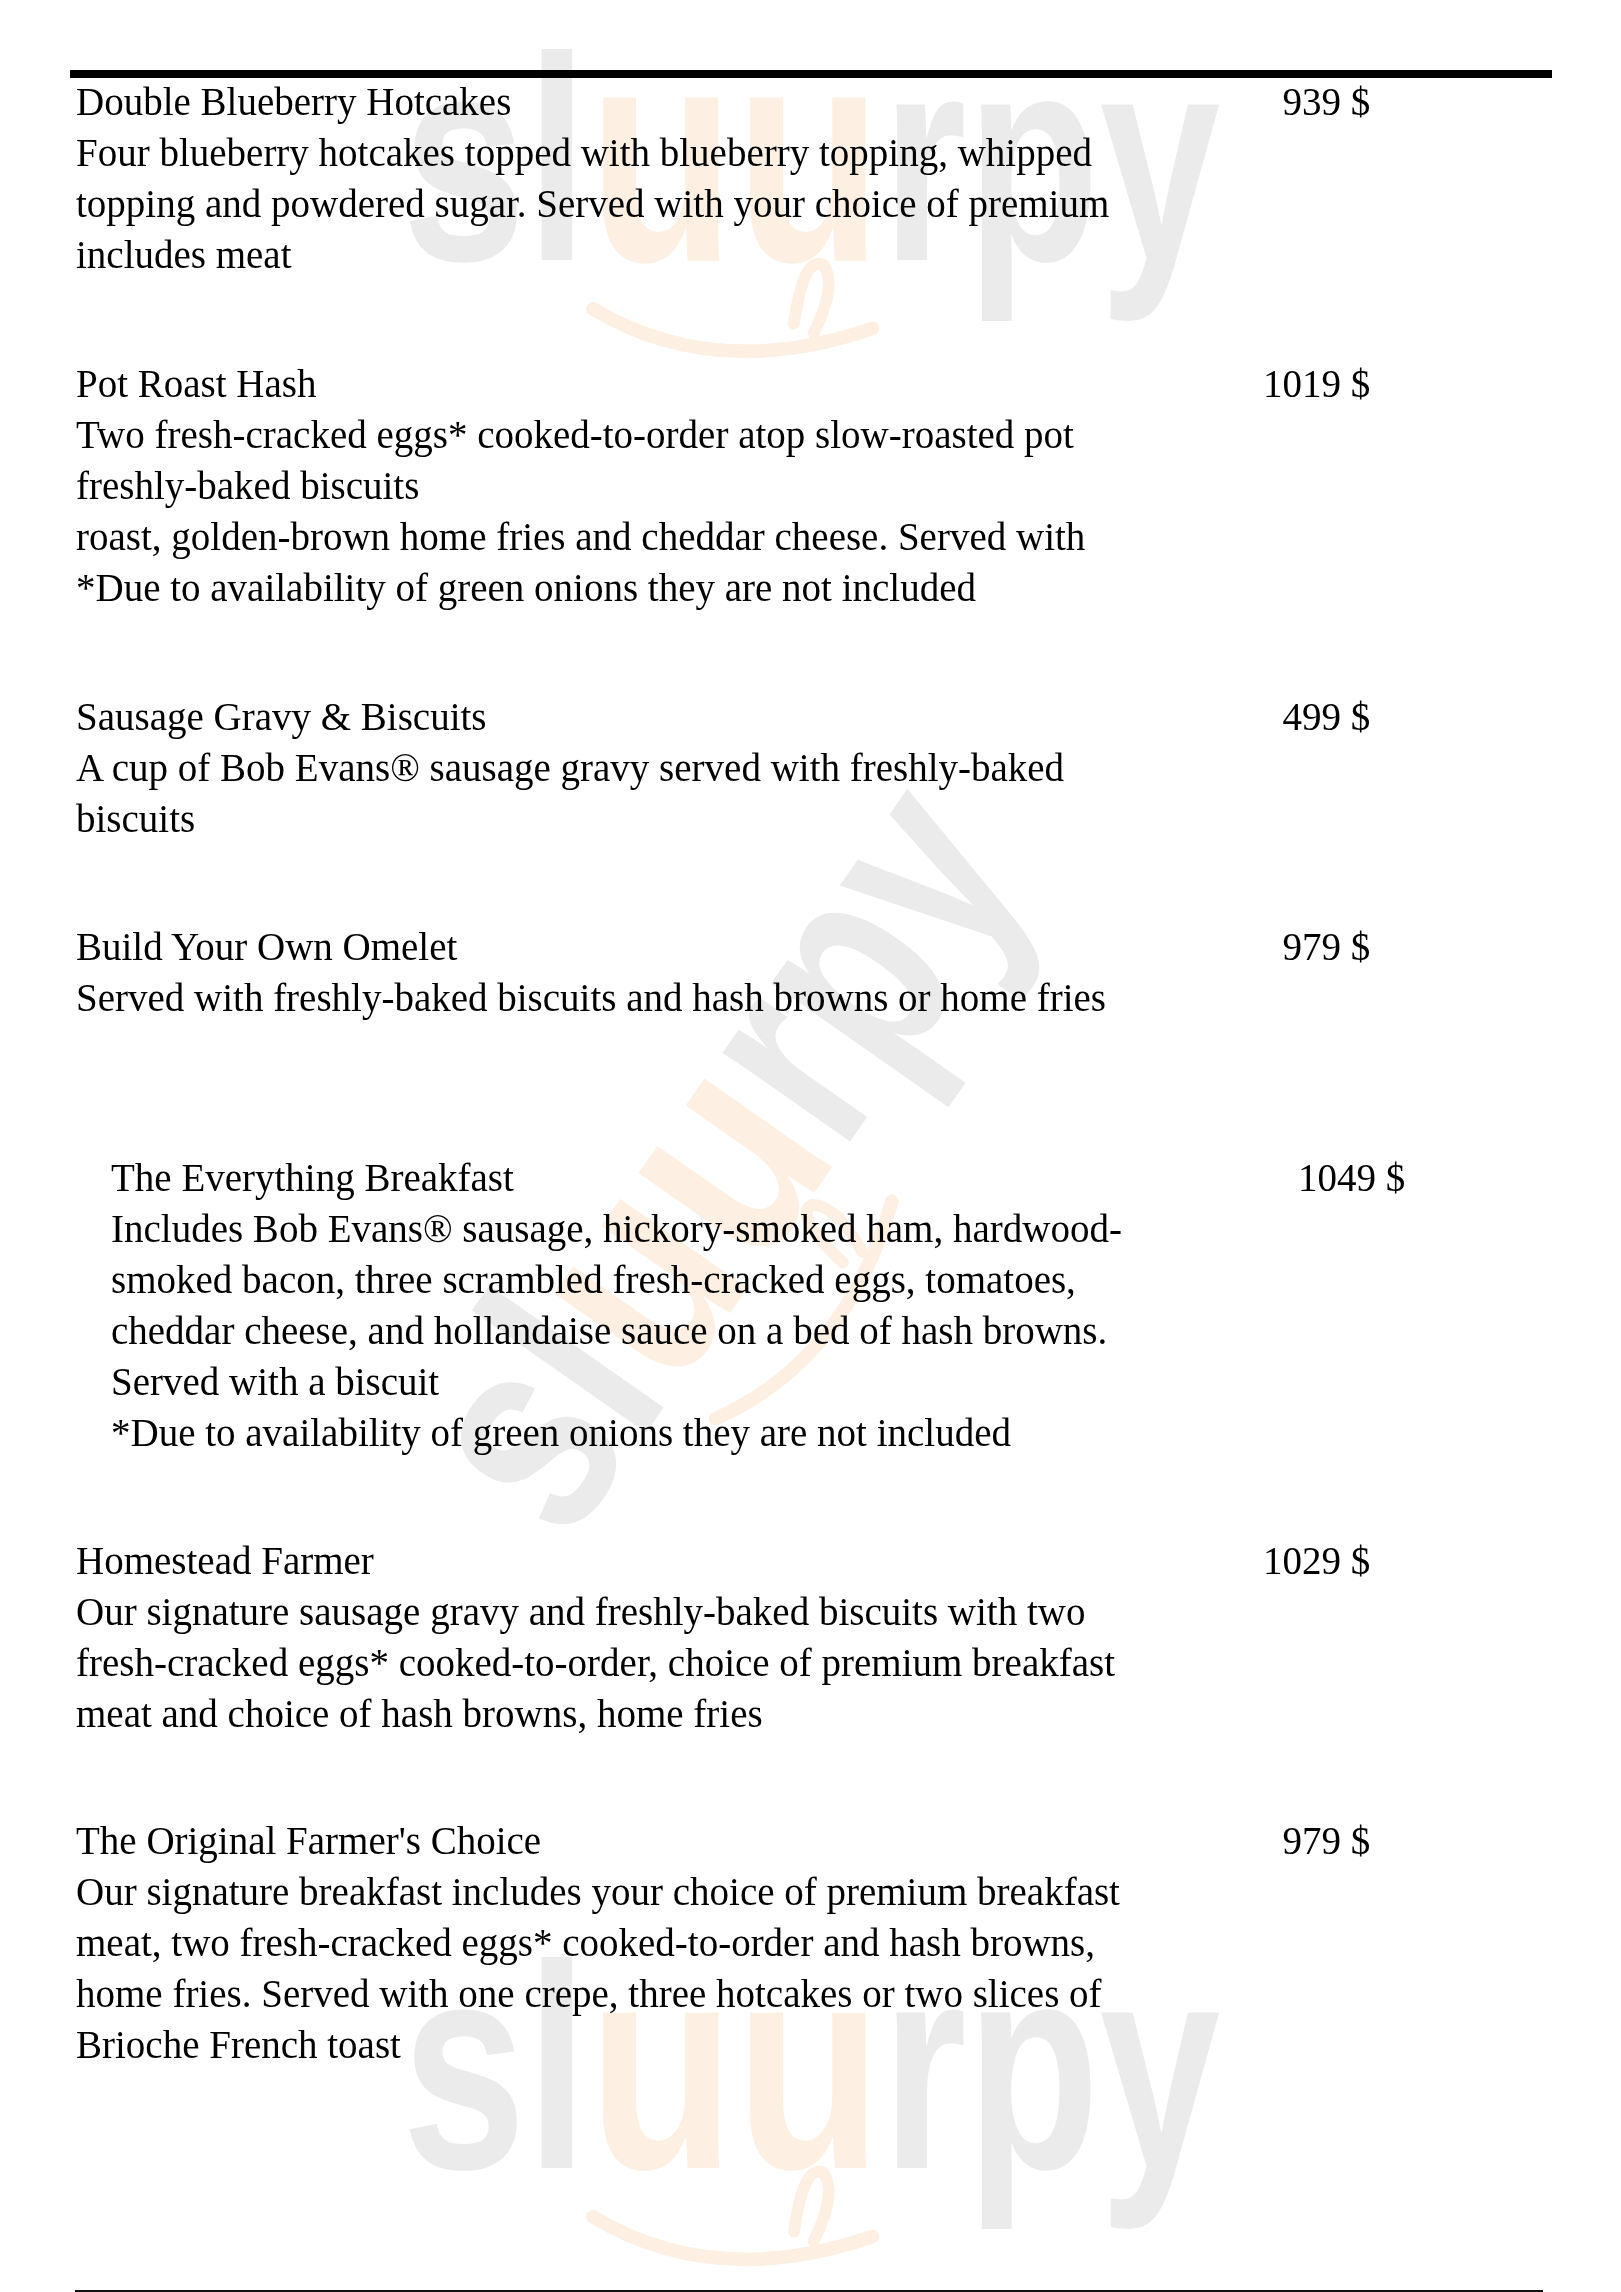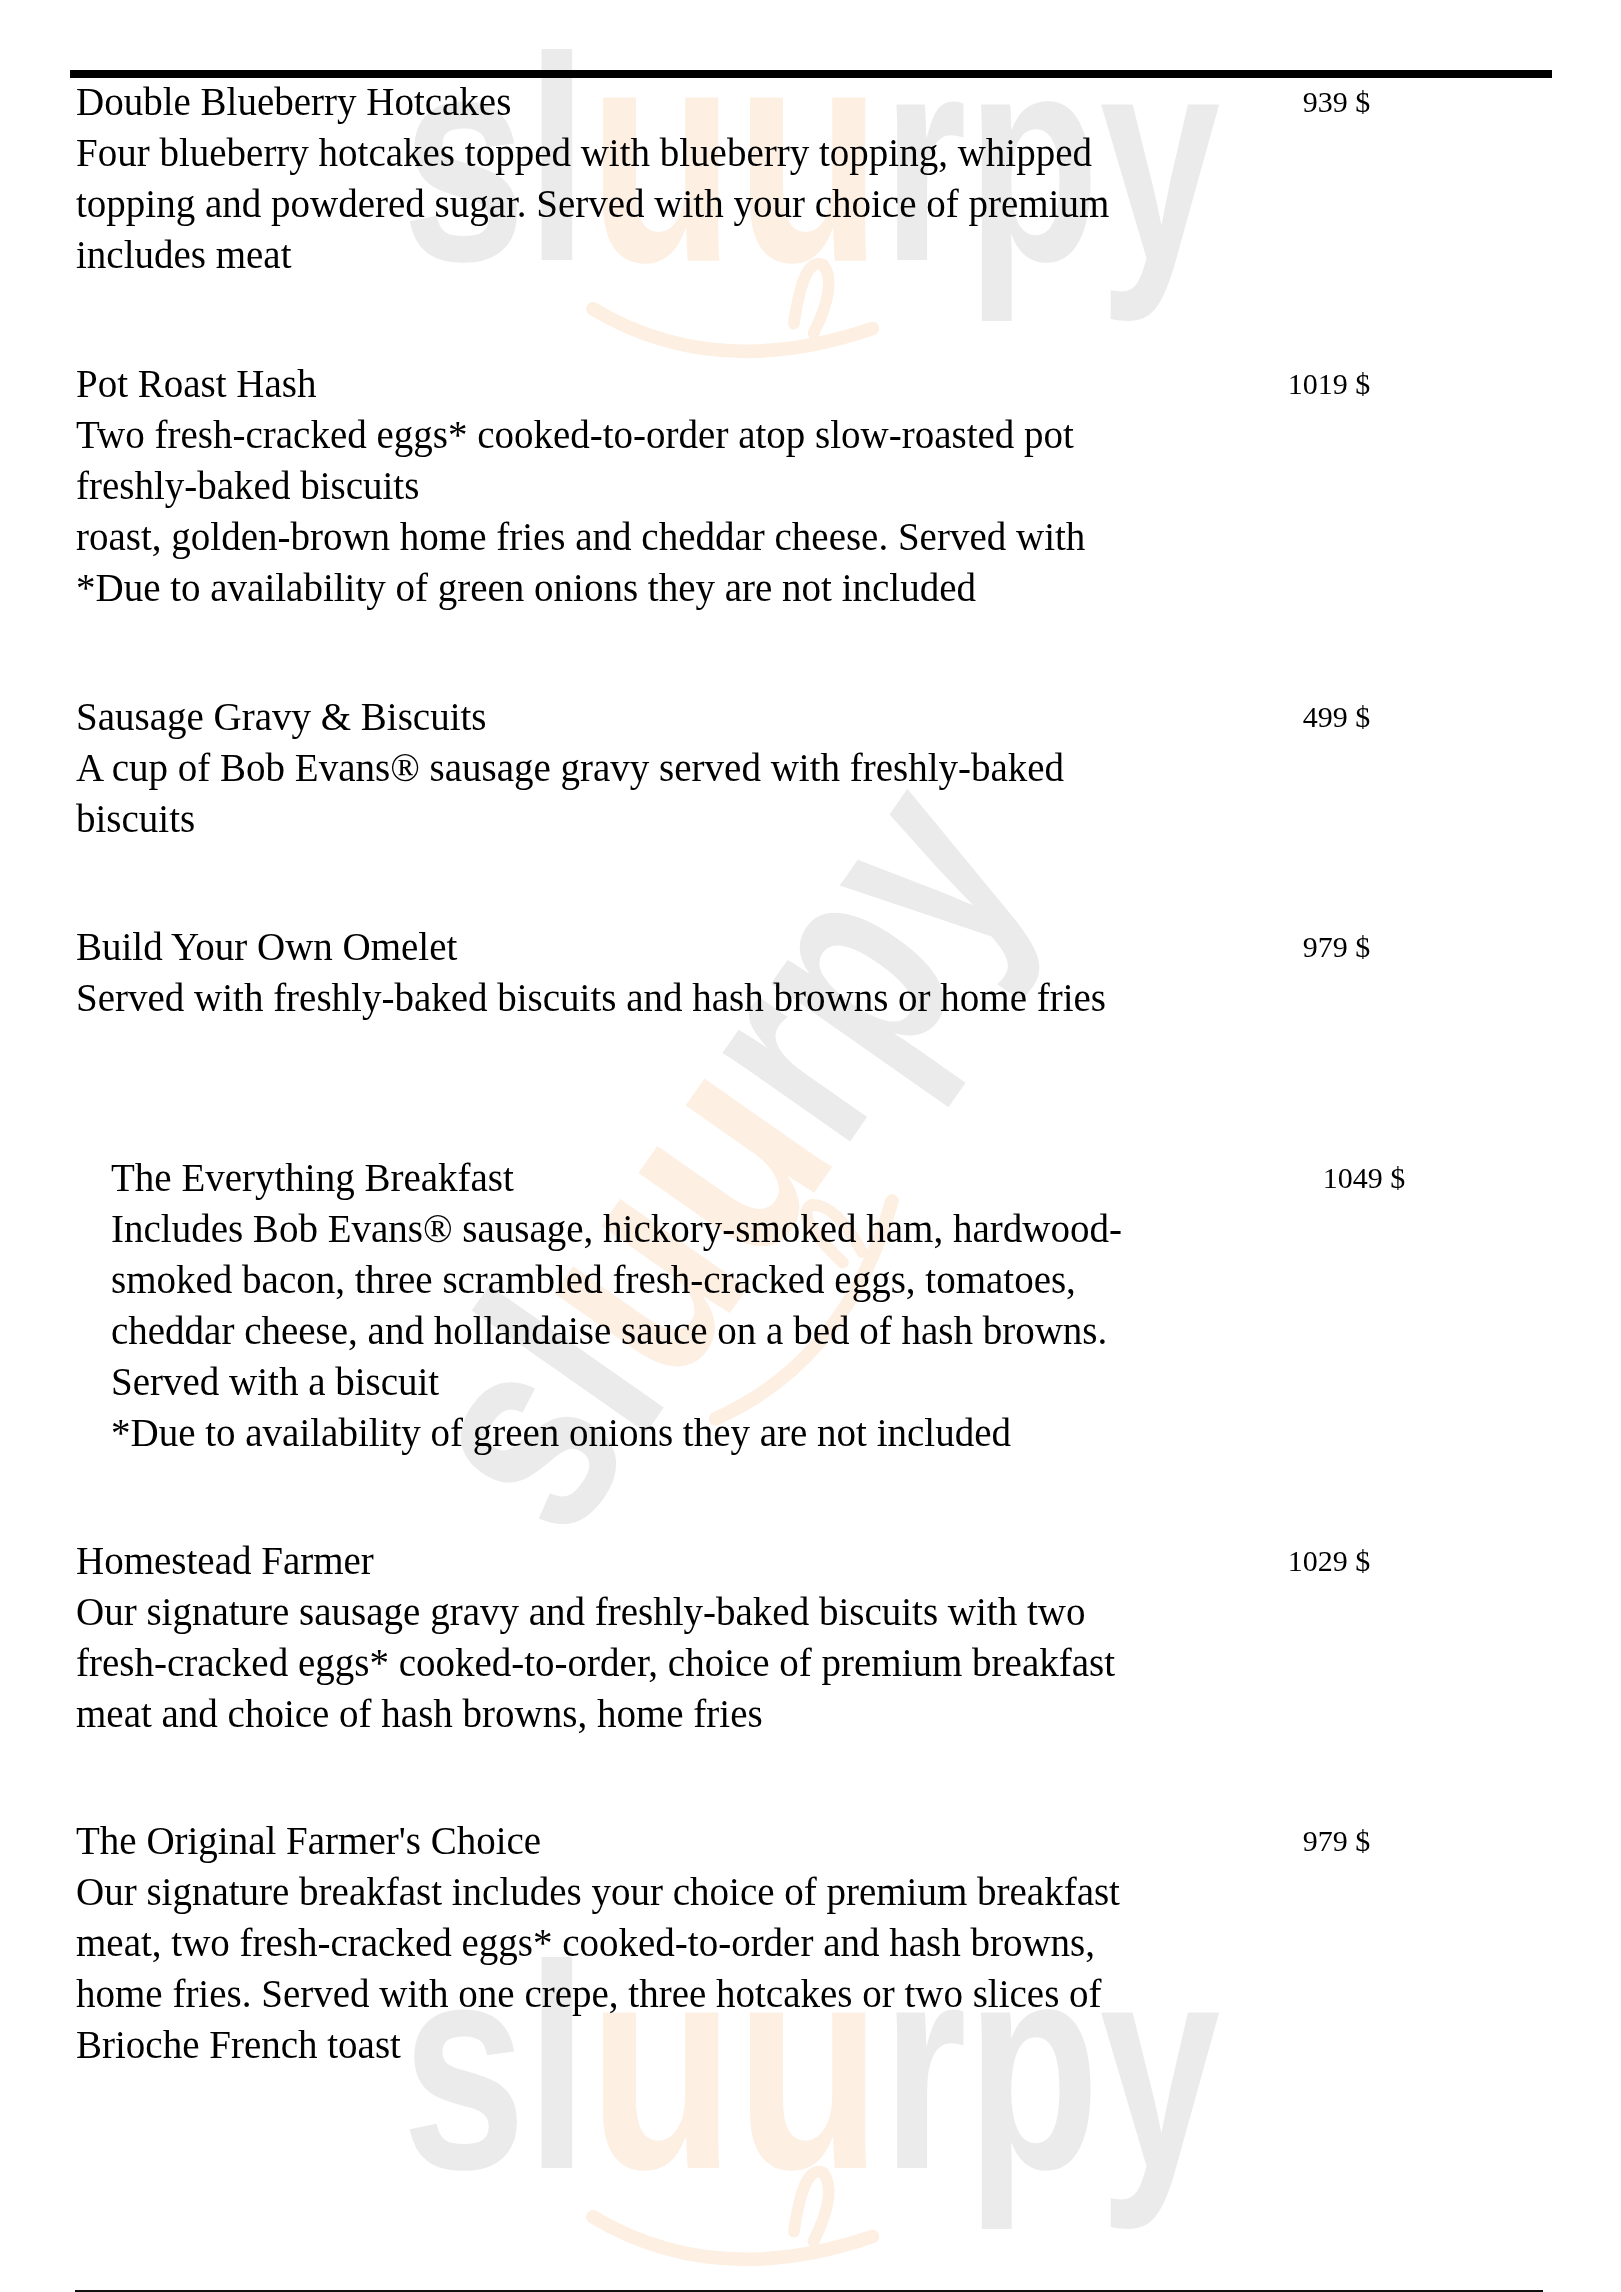--- a/index.html
+++ b/index.html
@@ -3,21 +3,21 @@
 <meta charset="utf-8">
 <style>
   html, body { margin:0; padding:0; background:#ffffff; }
   body { width:1621px; height:2293px; position:relative; overflow:hidden;
          font-family:"Liberation Serif", "DejaVu Serif", serif; color:#000; }
   .wm { position:absolute; pointer-events:none; }
   .rule-top { position:absolute; left:70px; top:70px; width:1482px; height:7.8px; background:#000; }
   .rule-bottom { position:absolute; left:75px; top:2290px; width:1468px; height:2px; background:#111; }
   .item { position:absolute; left:76px; width:1304px; }
   .item .line { font-size:39px; line-height:51px; height:51px; white-space:nowrap; }
-  .item .price { position:absolute; right:9.8px; top:0; font-size:30px; line-height:51px; white-space:nowrap; text-align:center; }
+  .item .price { position:absolute; right:9.8px; top:0; font-size:39px; line-height:51px; white-space:nowrap; text-align:center; }
 </style>
 </head>
 <body>
 
 <svg class="wm" style="left:392px;top:49px;" width="843" height="314" viewBox="0 0 860 320">
   <g font-family="Liberation Sans, DejaVu Sans, sans-serif" font-weight="bold" font-size="300">
     <text x="10" y="215" fill="#ebebeb" textLength="190" lengthAdjust="spacingAndGlyphs">sl</text>
     <text x="200" y="215" fill="#fdefe2" textLength="300" lengthAdjust="spacingAndGlyphs" transform="translate(0,-10) scale(1,1.05)">uu</text>
     <text x="500" y="215" fill="#ebebeb" textLength="345" lengthAdjust="spacingAndGlyphs">rpy</text>
   </g>

